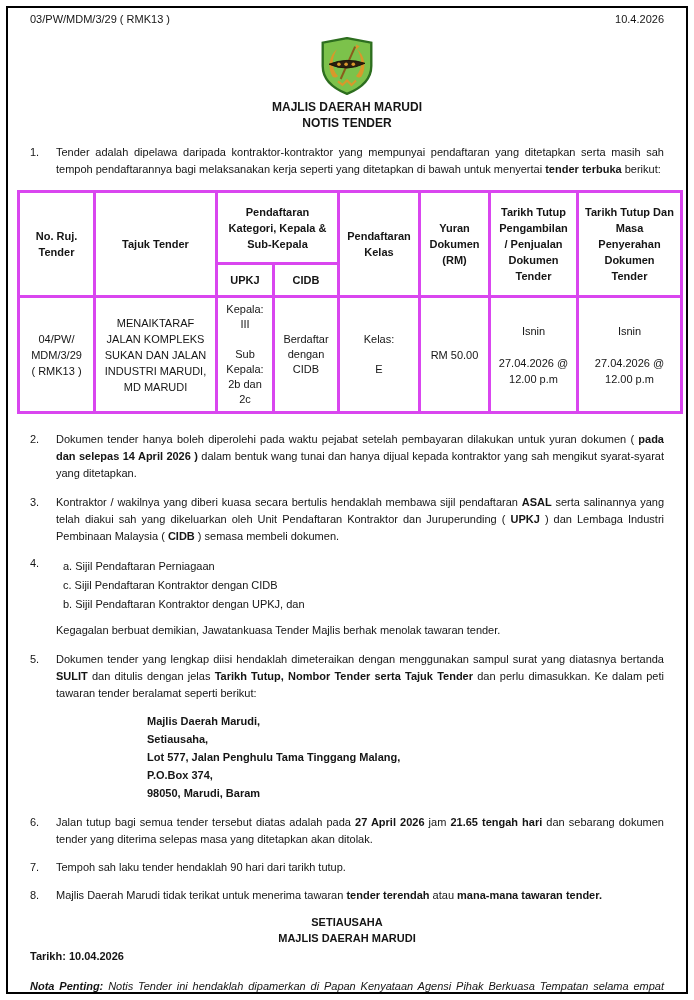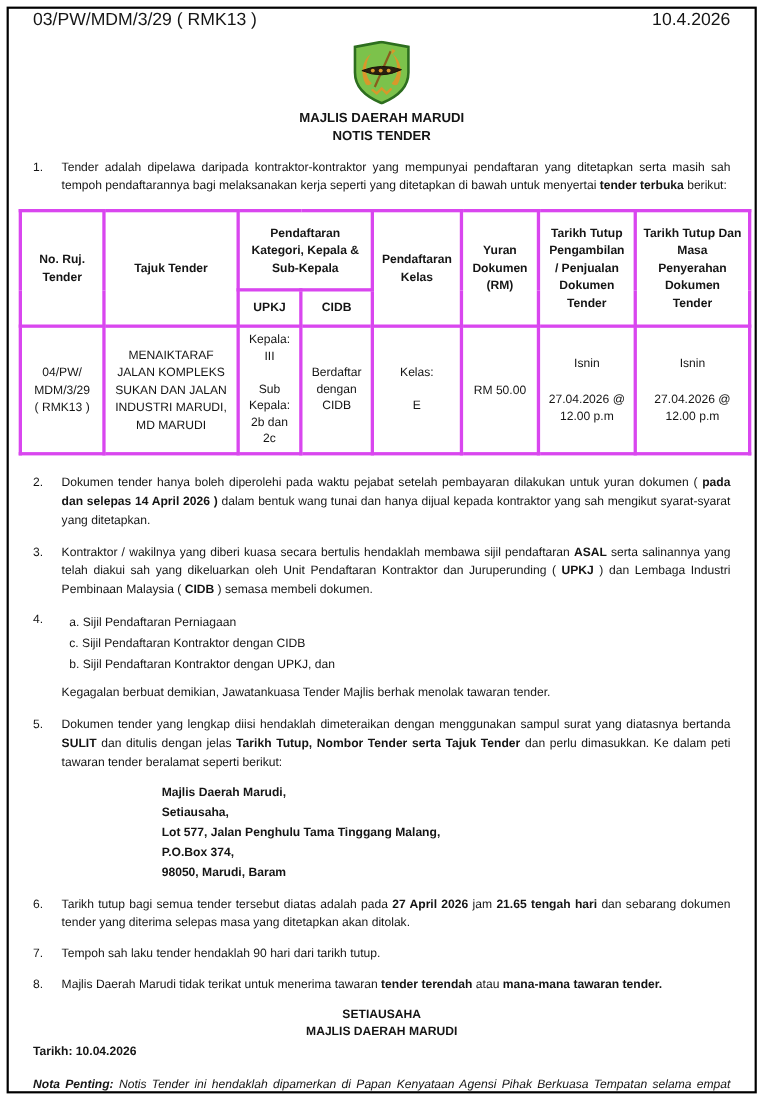--- a/index.html
+++ b/index.html
@@ -24,21 +24,21 @@
   }
   .content {
     position: absolute;
     inset: 6px;
     padding: 6px 24px 0 24px;
   }
 
   .topbar {
     display: flex;
     justify-content: space-between;
-    font-size: 16px;
+    font-size: 11px;
     line-height: 14px;
   }
 
   .crest-wrap { text-align: center; margin-top: 11px; height: 58px; }
   .crest-wrap svg { display: inline-block; }
 
   .title-block {
     text-align: center;
     font-weight: bold;
     font-size: 12px;
@@ -255,21 +255,21 @@
             <div>Lot 577, Jalan Penghulu Tama Tinggang Malang,</div>
             <div>P.O.Box 374,</div>
             <div>98050, Marudi, Baram</div>
           </div>
         </div>
       </div>
 
       <div class="para" style="margin-bottom:11px">
         <div class="para-num">6.</div>
         <div class="para-body">
-          <div class="ptext"><span>Tarikh tutup bagi semua tender tersebut diatas adalah pada </span><span style="font-weight: bold; margin-top: 35px;">27 April 2026</span><span> jam </span><span style="font-weight: bold;">21.65 tengah hari</span><span> dan sebarang dokumen tender yang diterima selepas masa yang ditetapkan akan ditolak.</span></div>
+          <div class="ptext"><span>Jalan tutup bagi semua tender tersebut diatas adalah pada </span><span style="font-weight: bold; margin-top: 35px;">27 April 2026</span><span> jam </span><span style="font-weight: bold;">21.65 tengah hari</span><span> dan sebarang dokumen tender yang diterima selepas masa yang ditetapkan akan ditolak.</span></div>
         </div>
       </div>
 
       <div class="para" style="margin-bottom:11px">
         <div class="para-num">7.</div>
         <div class="para-body">
           <div class="ptext"><span>Tempoh sah laku tender hendaklah 90 hari dari tarikh tutup.</span></div>
         </div>
       </div>
 

